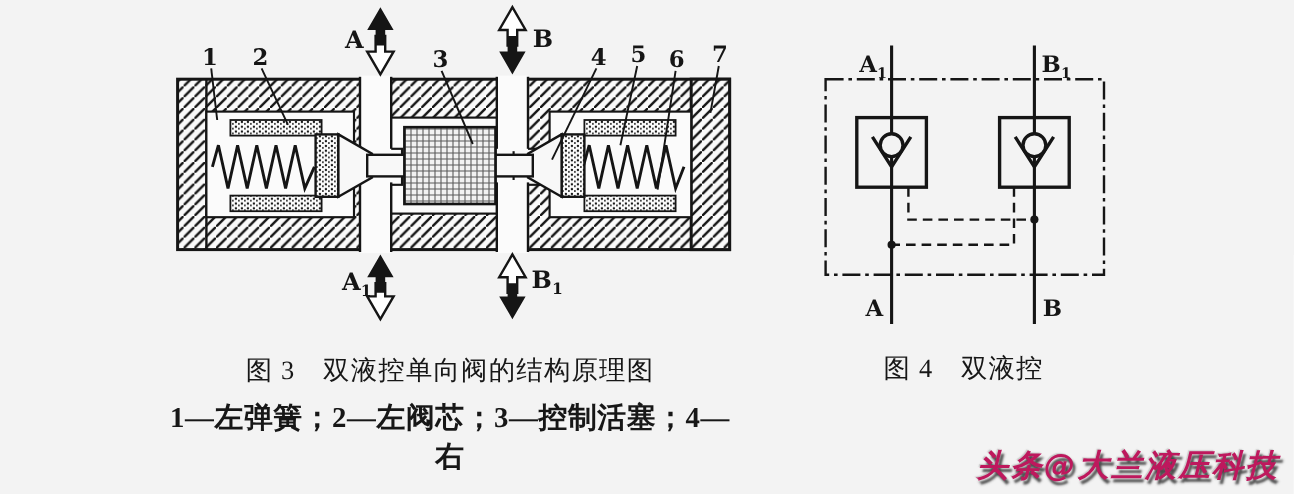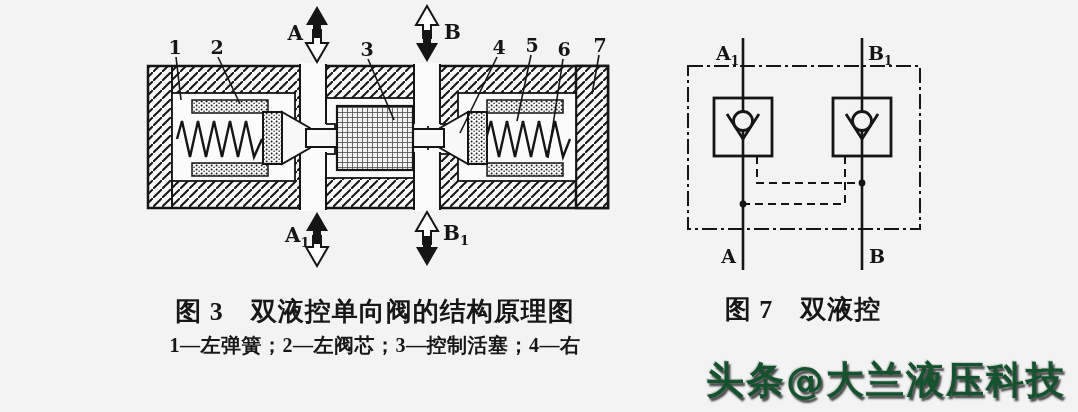--- a/index.html
+++ b/index.html
@@ -8,27 +8,28 @@
     width:1078px;height:412px;
     background:#f3f3f3;
     overflow:hidden;
     font-family:"Liberation Serif","DejaVu Serif",serif;
   }
   .diagram-svg{position:absolute;left:0;top:0;}
   .cap{
     position:absolute;color:#171717;text-align:center;
     font-family:"Liberation Serif","DejaVu Serif",serif;
   }
-  .cap-title{font-weight:bold;font-size:26px;letter-spacing:1px;}
-  .cap-legend{font-size:20px;font-weight:bold;letter-spacing:0.5px;}
+  .cap-title{font-weight:normal;font-size:22px;letter-spacing:1px;}
+  .cap-legend{font-size:24px;font-weight:bold;letter-spacing:0.5px;}
   .watermark{
     position:absolute;right:12px;bottom:6px;
     font-family:"DejaVu Sans","Liberation Sans",sans-serif;
-    font-size:38px;font-weight:bold;color:#14532d;letter-spacing:2px;
+    font-size:26px;font-weight:bold;color:#be185d;letter-spacing:2px;
     text-shadow:2px 3px 2px rgba(45,45,45,0.85), -1px -1px 1px rgba(120,120,120,0.35);
+    font-style:italic;
   }
   svg text{font-family:"DejaVu Serif","Liberation Serif",serif;font-weight:bold;fill:#151515;}
   svg .portlabel{font-family:"DejaVu Sans","Liberation Sans",sans-serif;}
 </style>
 </head>
 <body>
 
 <div class="page">
 
   <svg class="diagram-svg" width="1078" height="412" viewBox="0 0 1078 412">
@@ -189,16 +190,16 @@
         <text x="869" y="263">
           <tspan>B</tspan><tspan dy="5" font-size="12"></tspan>
         </text>
       </g>
     </g>
   </svg>
 
   <div class="cap cap-title" style="left:155px;top:294px;width:440px;">图 3　双液控单向阀的结构原理图</div>
   <div class="cap cap-legend" style="left:140px;top:332px;width:470px;">1—左弹簧；2—左阀芯；3—控制活塞；4—右</div>
 
-  <div class="cap cap-title" style="left:688px;top:292px;width:230px;">图 7　双液控</div>
+  <div class="cap cap-title" style="left:688px;top:292px;width:230px;">图 4　双液控</div>
 
   <div class="watermark">头条@大兰液压科技</div>
 </div>
 
 </body></html>

